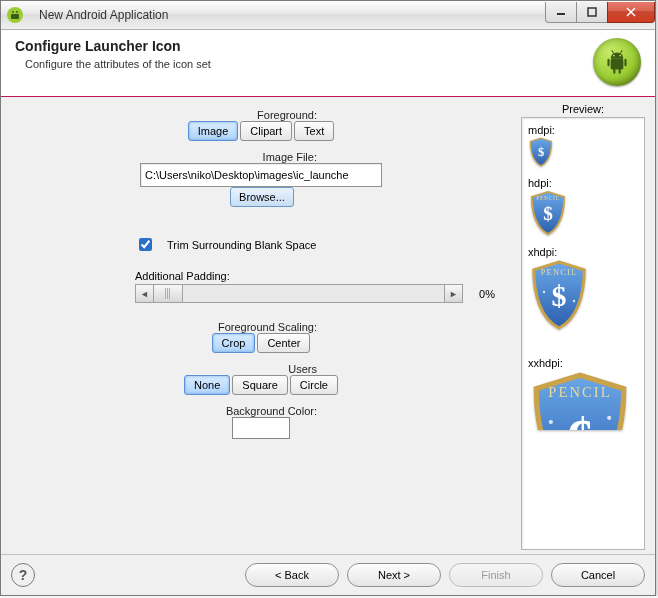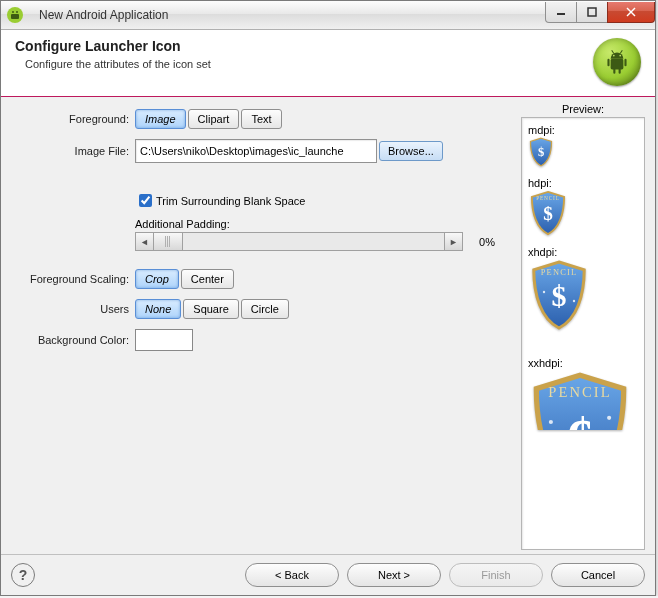--- a/index.html
+++ b/index.html
@@ -127,20 +127,21 @@
     overflow:hidden;
   }
   .pv-group{display:flex;flex-direction:column;align-items:flex-start;}
   .pv-label{font-size:11px;margin:2px 0 1px 0;}
   .shield{filter: drop-shadow(0 1px 1px rgba(0,0,0,0.3));}
   
   .row {
     display: flex;
     align-items: center;
     margin-bottom: 10px;
+    flex-direction: column;
   }
   .row .label {
     width: 118px;
     text-align: right;
     padding-right: 6px;
     font-size: 11px;
     color:#222;
   }
   .btngroup {
     display: flex;
@@ -151,21 +152,20 @@
     border: 1px solid #8f8f8f;
     background: linear-gradient(to bottom,#fdfdfd,#e6e6e6);
     border-radius: 3px;
     font-size: 11px;
     cursor:pointer;
   }
   .toggle-btn.selected {
     background: linear-gradient(to bottom,#d9ecff,#aed4fb);
     border-color:#5a8fd6;
     box-shadow: inset 0 0 3px rgba(70,130,200,0.6);
-    font-style: italic;
   }
   .textinput {
     border:1px solid #919191;
     height:20px;
     padding:1px 4px;
     font-size:11px;
     background:#fff;
     box-shadow: inset 1px 1px 1px rgba(0,0,0,0.08);
   }
   .browse-btn{
@@ -173,23 +173,23 @@
     border:1px solid #6d99c9;
     border-radius:3px;
     background:linear-gradient(to bottom,#eaf3fd,#c7ddf5);
     font-size:11px;
     margin-left:2px;
     cursor:pointer;
   }
   .subblock{
     margin-left:124px;
   }
-  .checkbox-row{display:flex;align-items:center;gap:1px;font-size:11px;margin-bottom:2px;}
+  .checkbox-row{display:flex;align-items:center;gap:12px;font-size:11px;margin-bottom:2px;}
   .checkbox-row input{accent-color:#2a6fc9;}
-  .padding-label{font-size:11px;margin-top:8px;}
+  .padding-label{font-size:11px;margin-top:16px;}
   .slider-row{display:flex;align-items:center;gap:6px;margin-top:2px;margin-bottom:18px;max-width:360px;}
   .scrollbar{
     flex:1;height:17px;
     border:1px solid #a0a0a0;
     background:#e9e9e9;
     position:relative;
     display:flex;
   }
   .scrollbar .arrow{
     width:17px;height:100%;

